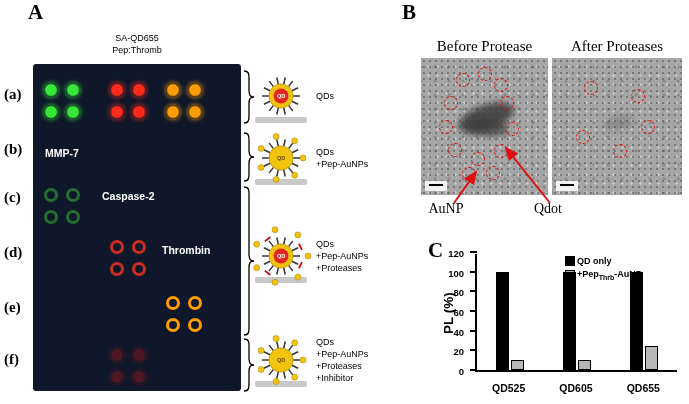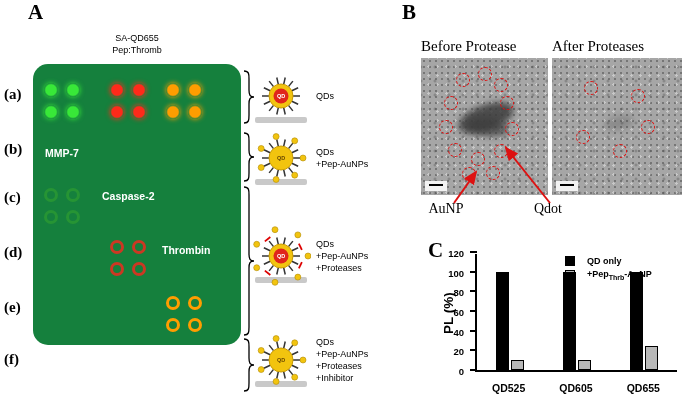--- a/index.html
+++ b/index.html
@@ -2,31 +2,31 @@
 <html><head>
 <meta charset="utf-8">
 <style>
   *{margin:0;padding:0;box-sizing:border-box;}
   body{background:#fff;font-family:"Liberation Sans",sans-serif;color:#000;}
   #fig{position:relative;width:689px;height:404px;background:#fff;overflow:hidden;}
   .plabel{position:absolute;font-family:"Liberation Serif",serif;font-weight:bold;font-size:21px;}
   
   .colheads{position:absolute;left:33px;top:33px;width:208px;display:flex;}
   .colhead{flex:1;text-align:center;font-size:9px;line-height:1.3;}
-  #blot{position:absolute;left:33px;top:64px;width:208px;height:281px;background:#15803d;border-radius:15px;overflow:hidden;}
+  #blot{position:absolute;left:33px;top:64px;width:208px;height:327px;background:#0f172a;border-radius:3px;overflow:hidden;}
   .spot{position:absolute;width:14px;height:14px;border-radius:50%;}
   .spot.ring{border:3.5px solid;background:transparent!important;}
   .ptext{position:absolute;color:#fff;font-weight:bold;font-size:10.5px;white-space:nowrap;}
   #rowlabs{position:absolute;left:0;top:0;width:33px;height:404px;}
   .rowlab{position:absolute;left:4px;width:30px;font-family:"Liberation Serif",serif;font-weight:bold;font-size:15px;}
   #braces{position:absolute;left:242px;top:0;width:14px;height:404px;}
   #qdicons .qdi{position:absolute;left:251px;width:60px;height:60px;}
   #schemleg .leg{position:absolute;left:316px;width:76px;font-size:9px;line-height:1.35;}
   
-  .temtitle{position:absolute;font-family:"Liberation Serif",serif;font-size:15px;}
+  .temtitle{position:absolute;font-family:"Liberation Serif",serif;font-size:15px;text-align:center;}
   .tem{position:absolute;background-color:#a6a6a6;overflow:hidden;
        background-image:radial-gradient(circle,rgba(60,60,60,.45) 1px,transparent 1.4px),
                         radial-gradient(circle,rgba(235,235,235,.5) 1px,transparent 1.4px),
                         radial-gradient(circle,rgba(80,80,80,.35) 1.2px,transparent 1.8px);
        background-size:6px 6px,9px 9px,14px 14px;background-position:0 0,3px 4px,7px 2px;}
   .temc{position:absolute;width:14px;height:14px;border:1.5px dashed #e01010;border-radius:50%;transform:translate(-50%,-50%);}
   .blob{position:absolute;background:#3c3c3c;border-radius:50%;filter:blur(3px);}
   .scalebar{position:absolute;left:4px;bottom:4px;width:22px;height:10px;background:#f2f2f2;}
   .scalebar::after{content:"";position:absolute;left:4px;top:3px;width:14px;height:2px;background:#000;}
   .annlab{position:absolute;font-family:"Liberation Serif",serif;font-size:14px;text-align:center;}
@@ -36,21 +36,21 @@
   #yticks{position:absolute;left:0;top:8px;bottom:28px;width:42px;}
   .ytlab{position:absolute;right:8px;font-size:9.5px;font-weight:bold;}
   .ytick{position:absolute;left:-7px;width:7px;height:2px;background:#000;}
   .ylab{position:absolute;left:-31px;top:59px;width:100px;height:16px;text-align:center;transform:rotate(-90deg);font-weight:bold;font-size:13.5px;}
   .groups{position:absolute;left:0;right:0;top:0;bottom:0;display:flex;align-items:flex-end;}
   .bgroup{flex:1;display:flex;justify-content:center;align-items:flex-end;gap:2px;}
   .bar{width:13px;}
   #xlabels{position:absolute;left:45px;right:8px;bottom:6px;display:flex;}
   .xcat{flex:1;text-align:center;font-weight:bold;font-size:10.5px;}
   #legendC{position:absolute;left:88px;top:2px;}
-  .lrow{display:flex;align-items:center;gap:12px;margin-bottom:3px;}
+  .lrow{display:flex;align-items:center;gap:2px;margin-bottom:3px;}
   .sw{width:10px;height:10px;display:inline-block;flex:0 0 auto;}
   .ltxt{font-size:9px;font-weight:bold;white-space:nowrap;}
   .ltxt sub{font-size:7px;}
 </style>
 </head>
 <body>
 
 <div id="fig">
 
   <div class="plabel" style="left:28px;top:0px;">A</div>

